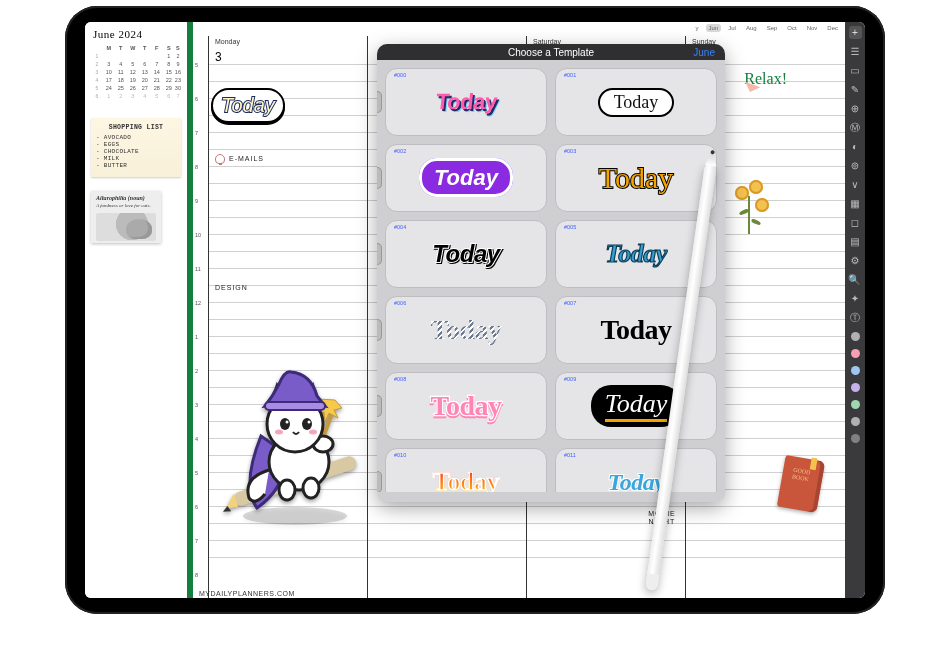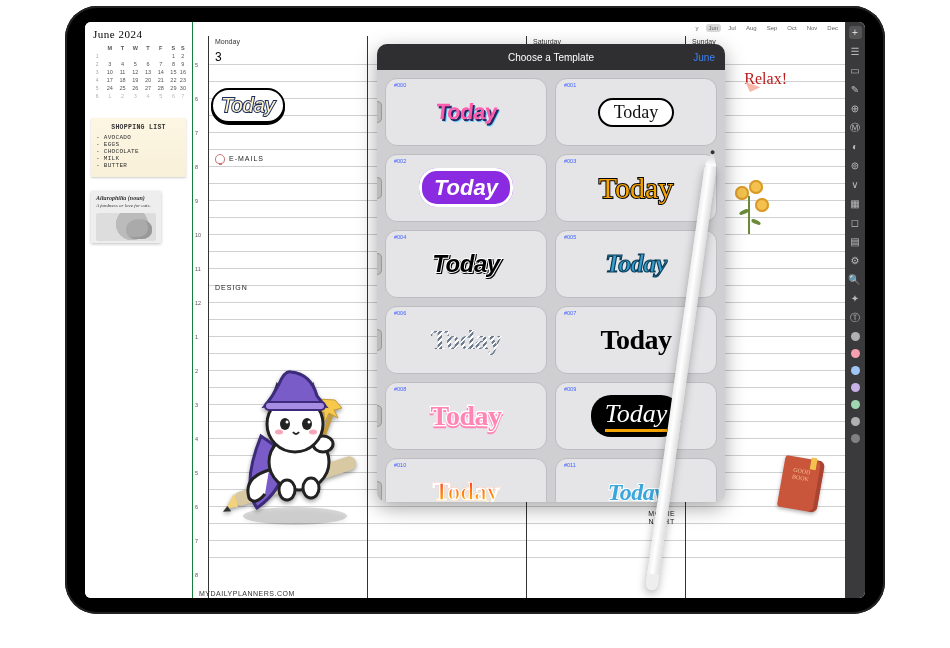--- a/index.html
+++ b/index.html
@@ -12,21 +12,21 @@
     background: #000; border-radius: 32px; padding: 16px 20px;
     box-shadow: inset 0 0 0 2px #222;
   }
   .screen {
     position: relative; width: 100%; height: 100%; background: #fff;
     border-radius: 6px; overflow: hidden; display: flex;
   }
 
   
   .left-col {
-    width: 108px; height: 100%; border-right: 1px solid #15803d;
+    width: 108px; height: 100%; border-right: 6px solid #15803d;
     padding: 4px 6px; font-size: 6px; background: #fff;
   }
   .month-title { font-size: 11px; font-weight: 500; letter-spacing: .5px; margin: 2px 0 4px 2px; font-family: "Brush Script MT", cursive; }
   .mini-cal { width: 100%; font-size: 5.5px; color: #555; border-collapse: collapse; }
   .mini-cal th, .mini-cal td { text-align: center; padding: 1px 0; width: 14%; }
   .mini-cal .wk { color: #aaa; font-size: 5px; }
   .mini-cal .dim { color: #bbb; }
   .shopping {
     margin-top: 18px; background: linear-gradient(#fdf6e3,#f8f0d8);
     padding: 6px 5px 8px; font-size: 6px; color: #333; box-shadow: 0 1px 2px rgba(0,0,0,.2);
@@ -72,21 +72,21 @@
   .tb-btn { width: 13px; height: 13px; color: #bbb; font-size: 10px; text-align: center; line-height: 13px; cursor: pointer; }
   .tb-btn.dot { border-radius: 50%; width: 9px; height: 9px; margin-top: 2px; }
   .plus { background:#555; border-radius:3px; color:#ddd; }
 
   
   .modal {
     position: absolute; left: 292px; top: 22px; width: 348px; height: 458px;
     background: #cfcfd2; border-radius: 10px; overflow: hidden;
     box-shadow: 0 6px 20px rgba(0,0,0,.35);
   }
-  .modal-bar { height: 26px; background: #2f2f31; color: #fff; font-size: 10px;
+  .modal-bar { height: 16px; background: #2f2f31; color: #fff; font-size: 10px;
     display: flex; align-items: center; justify-content: center; position: relative; }
   .modal-done { position: absolute; right: 10px; color: #3b82f6; cursor: pointer; }
   .tmpl-grid { padding: 8px; display: grid; grid-template-columns: 1fr 1fr; gap: 8px;
     height: calc(100% - 26px); overflow: hidden; }
   .tmpl { background: #e5e5e8; border: 1px solid #bdbdc2; border-radius: 12px;
     display: flex; align-items: center; justify-content: center; position: relative;
     height: 68px; cursor: pointer; }
   .tmpl .num { position: absolute; top: 3px; left: 8px; font-size: 5.5px; color: #4060ff; }
   .t-clip { position: absolute; left: -14px; top: 50%; width: 10px; height: 22px;
     background: #bbb; border-radius: 5px; transform: translateY(-50%); box-shadow: inset 0 0 0 1px #999; }
@@ -112,21 +112,21 @@
   .t011 { font-family: "Brush Script MT", cursive; font-size: 24px; color: #3aa6db; -webkit-text-stroke: 2px #fff; paint-order: stroke fill; font-style:italic; }
 
   
   .sticker-today {
     position:absolute; font-family:"Arial Black",sans-serif; font-style:italic;
     font-size:20px; color:#fff5cc; -webkit-text-stroke:2px #1a2a5e; paint-order:stroke fill;
     filter: drop-shadow(0 2px 0 #000);
   }
   .sticker-today::before { content:""; position:absolute; inset:-6px -10px; background:#fff; border:2px solid #000; border-radius:20px; z-index:-1; }
 
-  .relax { position:absolute; font-family:"Brush Script MT",cursive; font-size:16px; color:#b91c1c; }
+  .relax { position:absolute; font-family:"Brush Script MT",cursive; font-size:16px; color:#15803d; }
   .relax .bubble { position:absolute; inset:-8px -14px -12px; background:#f6b8a8; border-radius:50% 50% 50% 10%; z-index:-1; }
   .relax .tail { position:absolute; left:-2px; bottom:-12px; width:0; height:0; border:8px solid transparent; border-top-color:#f6b8a8; transform:rotate(20deg); }
 
   .flower { position:absolute; width:36px; height:54px; }
   .flower .stem { position:absolute; left:17px; top:16px; width:2px; height:38px; background:#6a8a3a; }
   .flower .bloom { position:absolute; width:14px; height:14px; background:#f2c14e; border-radius:50%; box-shadow: 0 0 0 2px #d99a2b inset; }
   .flower .b1 { left:4px; top:6px; }
   .flower .b2 { left:18px; top:0; }
   .flower .b3 { left:24px; top:18px; }
   .flower .leaf { position:absolute; width:10px; height:4px; background:#6a8a3a; border-radius:50%; }

